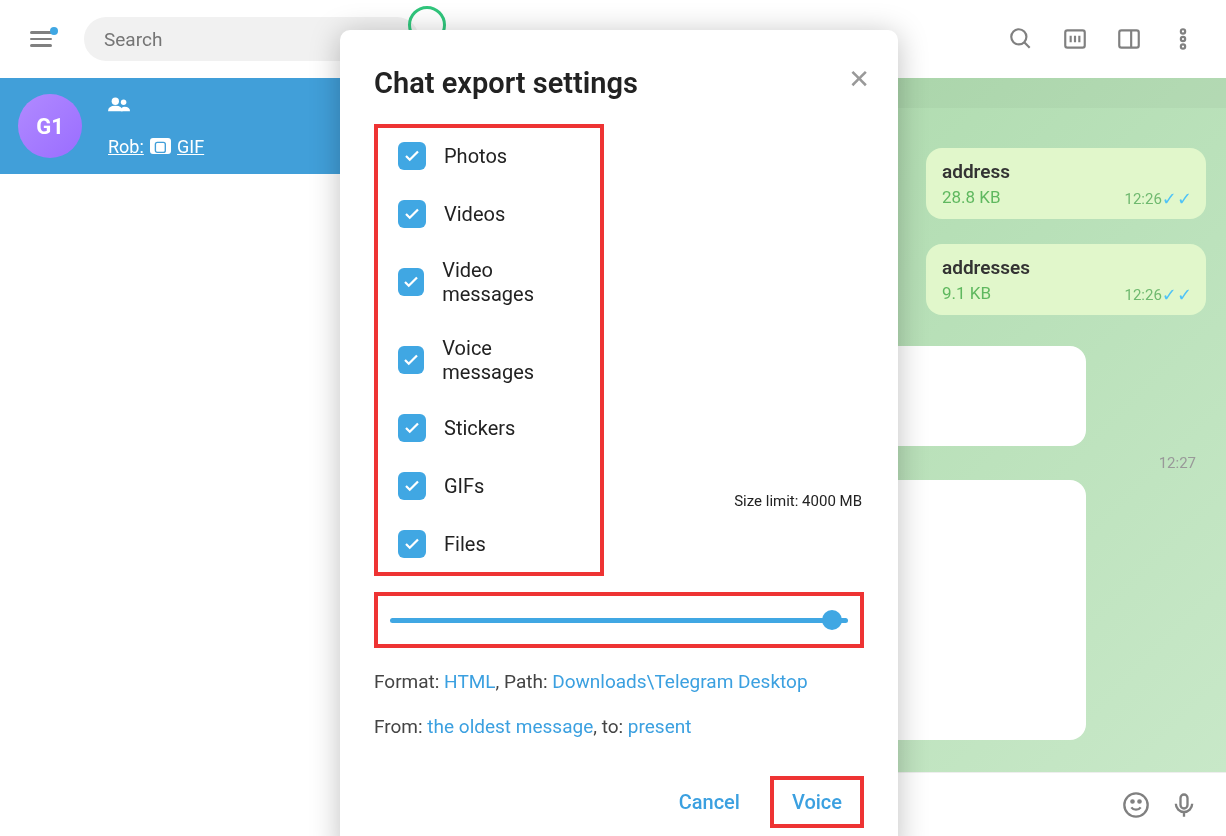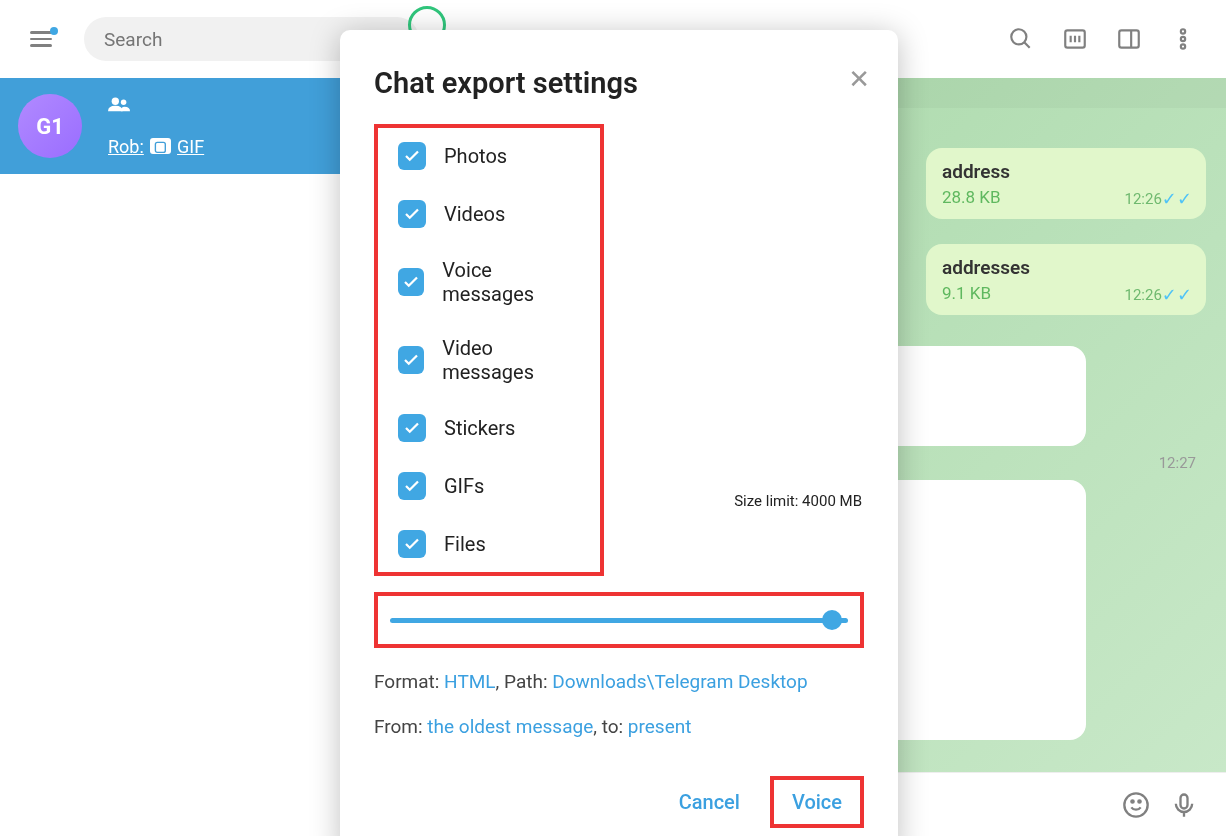--- a/index.html
+++ b/index.html
@@ -202,29 +202,29 @@
           </svg>
         </div>
         <span class="cb-label">Videos</span>
       </div>
     <div class="cb-row">
         <div class="cb">
           <svg viewBox="0 0 24 24">
             <polyline points="4 12 9 17 20 6"></polyline>
           </svg>
         </div>
+        <span class="cb-label">Video messages</span>
+      </div>
+    <div class="cb-row">
+        <div class="cb">
+          <svg viewBox="0 0 24 24">
+            <polyline points="4 12 9 17 20 6"></polyline>
+          </svg>
+        </div>
         <span class="cb-label">Voice messages</span>
-      </div>
-    <div class="cb-row">
-        <div class="cb">
-          <svg viewBox="0 0 24 24">
-            <polyline points="4 12 9 17 20 6"></polyline>
-          </svg>
-        </div>
-        <span class="cb-label">Video messages</span>
       </div>
     <div class="cb-row">
         <div class="cb">
           <svg viewBox="0 0 24 24">
             <polyline points="4 12 9 17 20 6"></polyline>
           </svg>
         </div>
         <span class="cb-label">Stickers</span>
       </div>
     <div class="cb-row">

